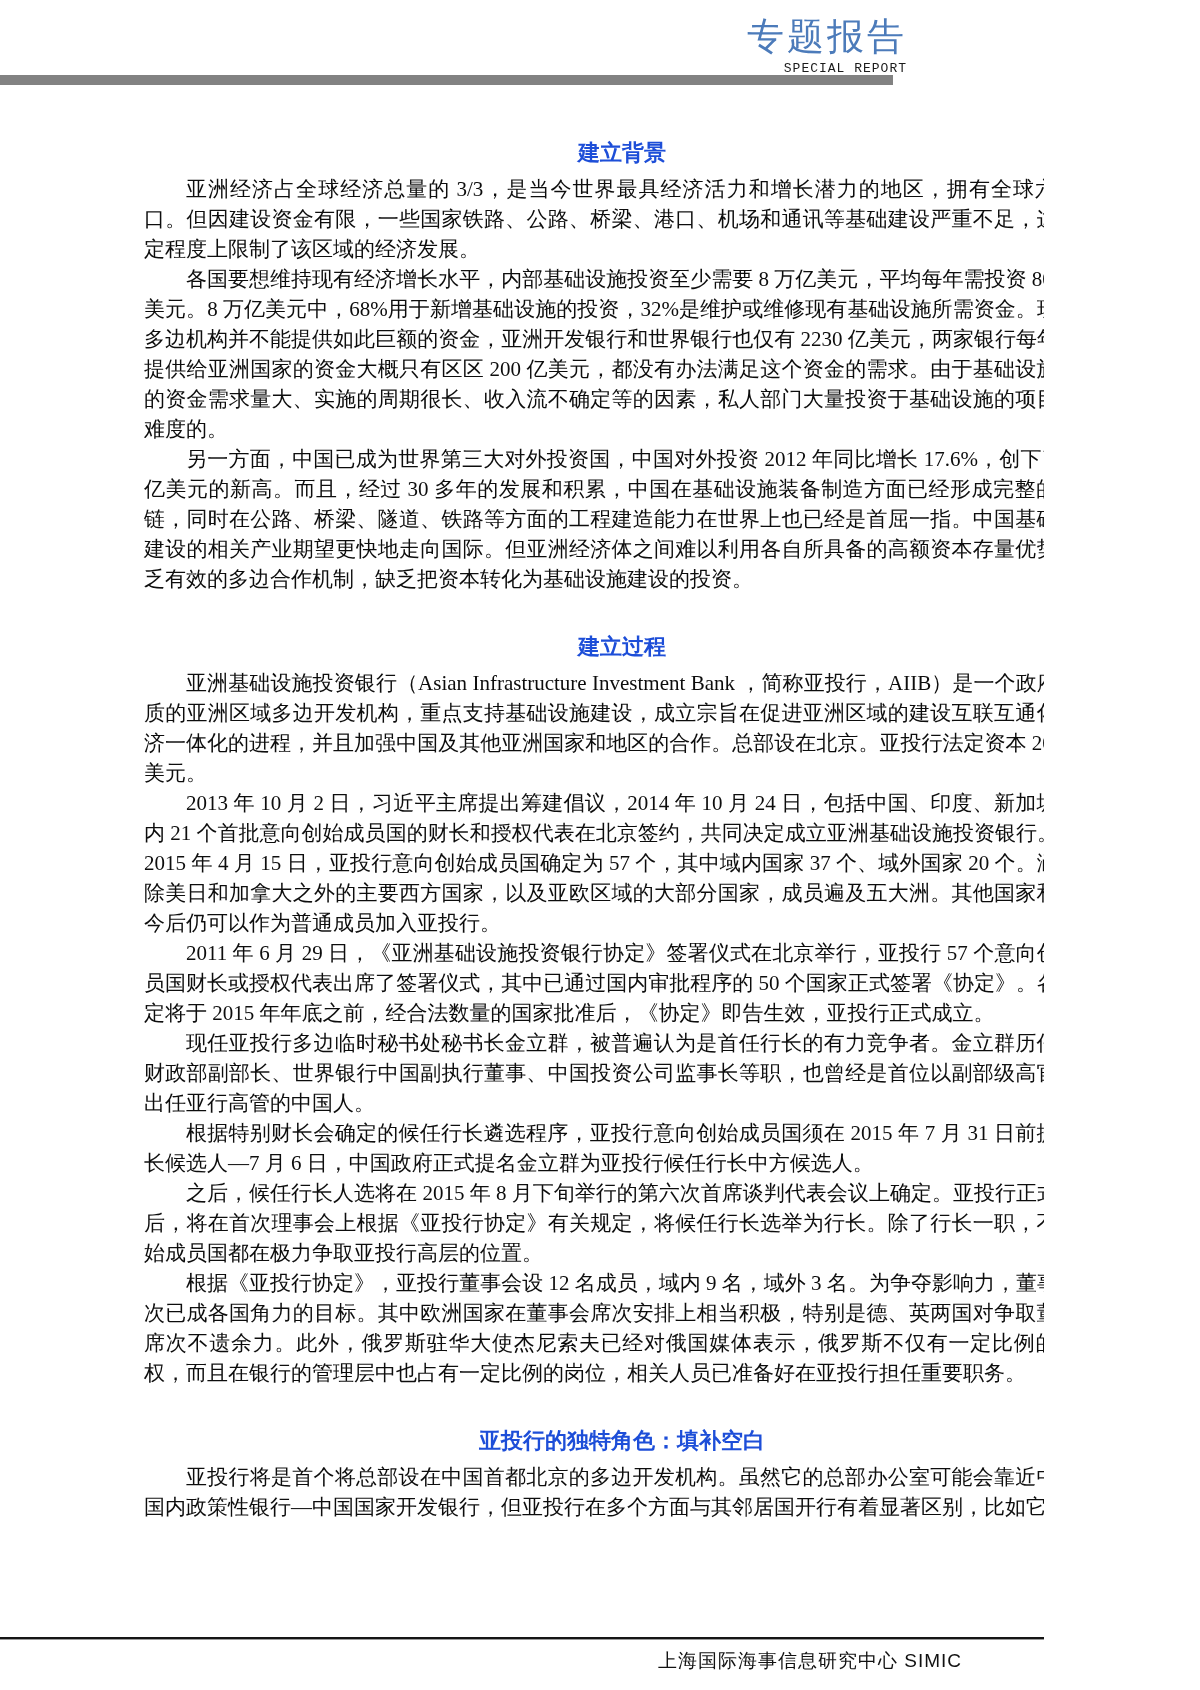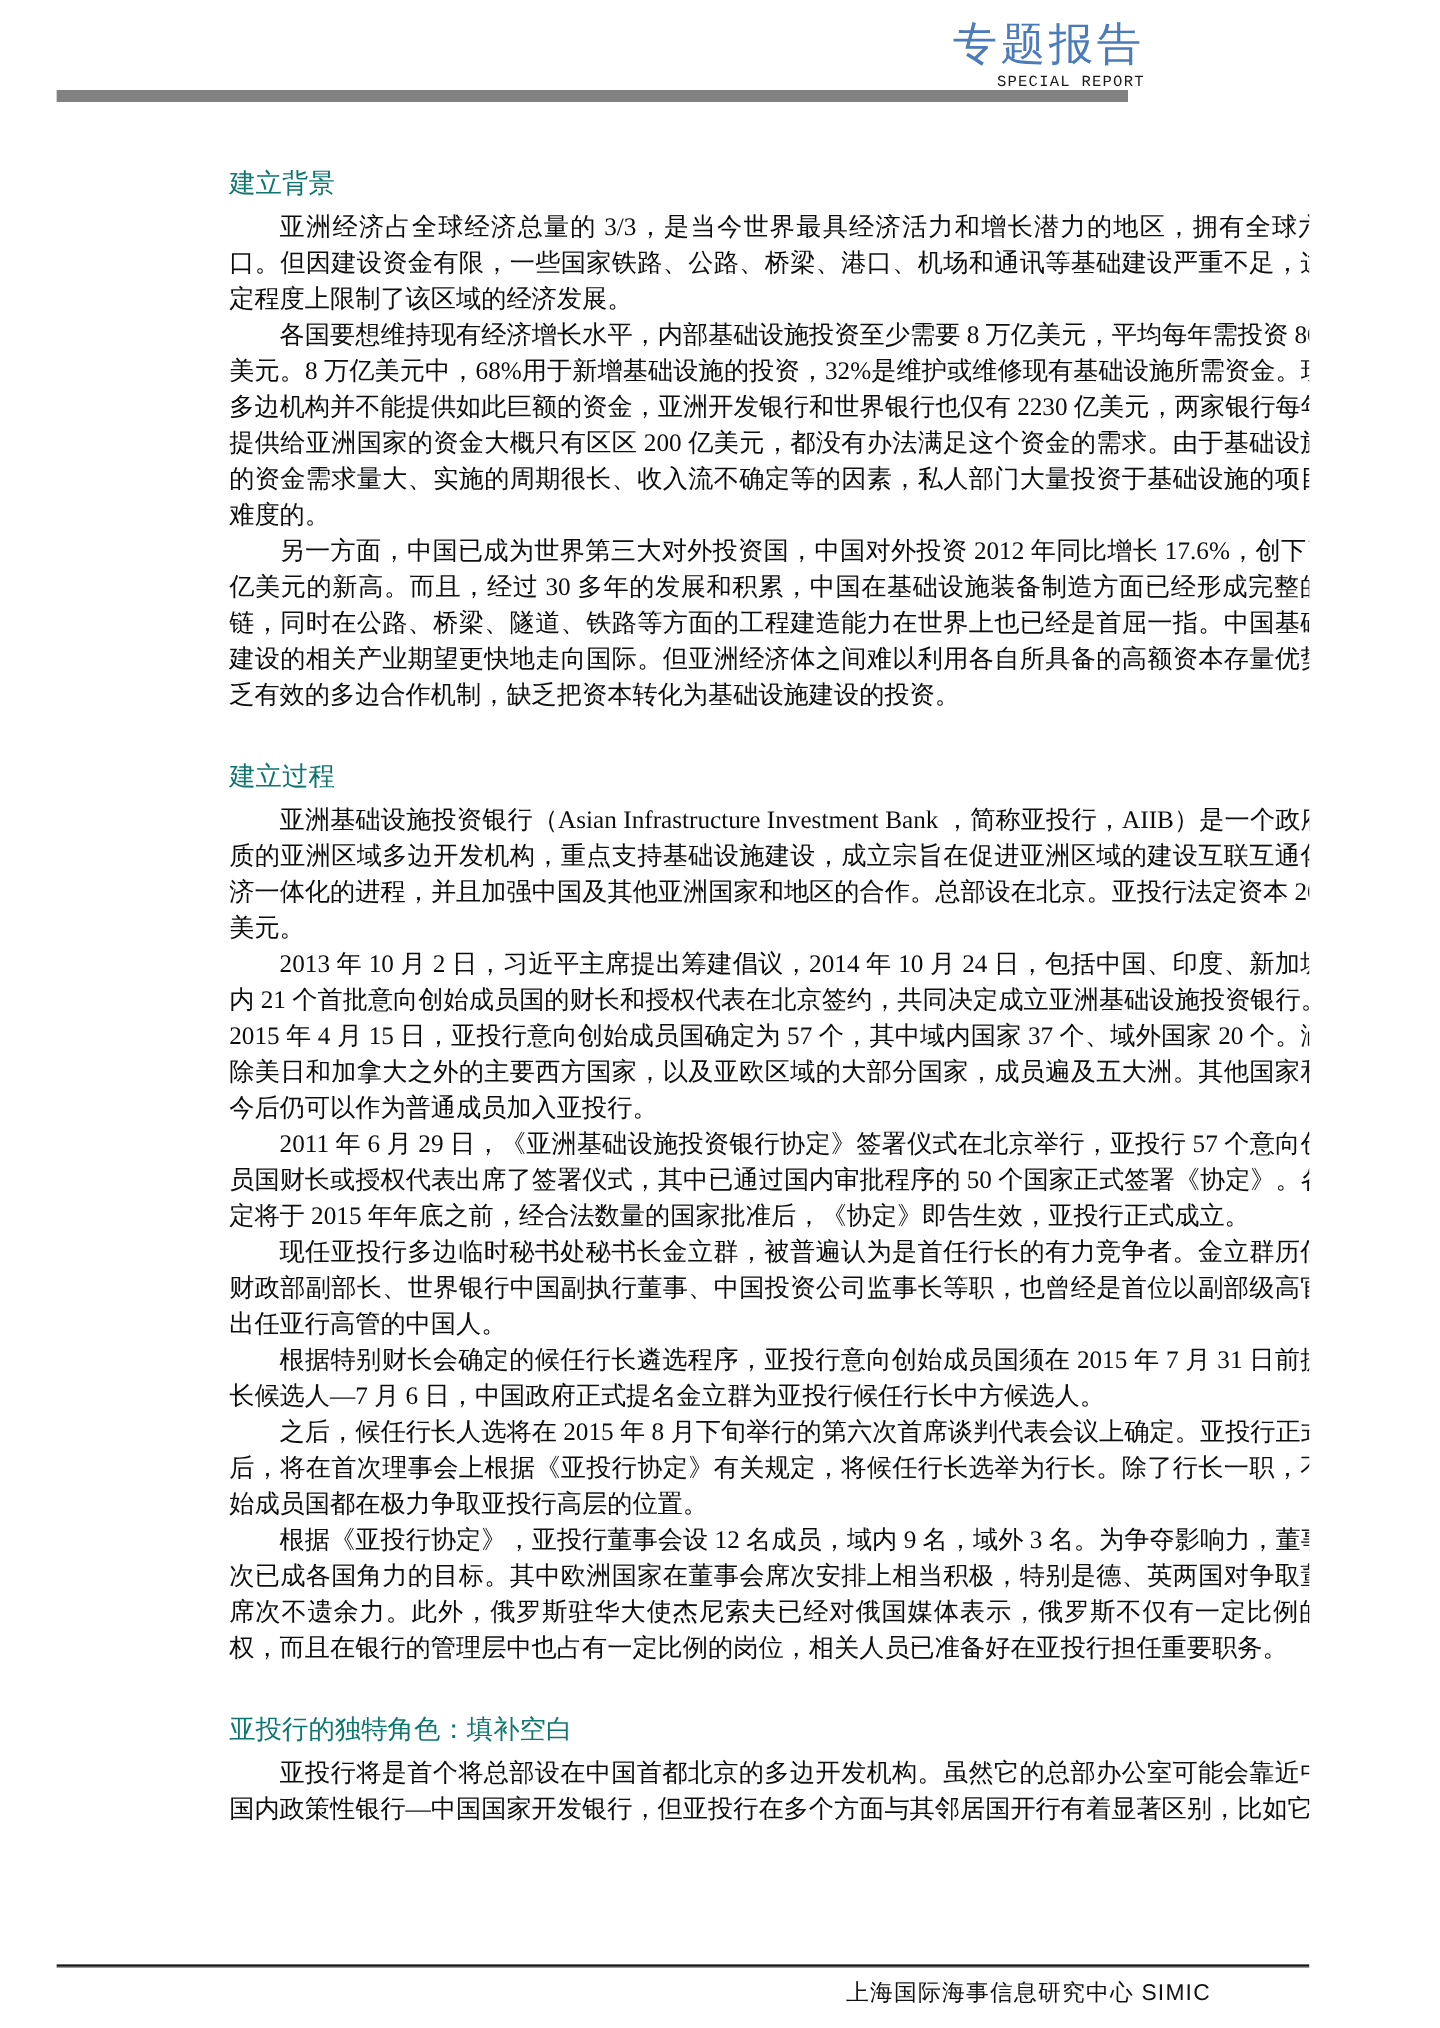--- a/index.html
+++ b/index.html
@@ -3,21 +3,20 @@
 <meta charset="utf-8">
 <style>
   html,body{margin:0;padding:0;background:#ffffff;}
   .page{
     position:relative;
     width:1044px;height:1690px;
     background:#ffffff;
     overflow:hidden;
     font-family:"Liberation Serif","DejaVu Serif",serif;
     color:#111;
-    margin-left:47px;
   }
   
   .header-bar{
     position:absolute;left:0;top:75px;width:893px;height:10px;
     background:#828282;
   }
   .header-titles{
     position:absolute;right:137px;top:16px;text-align:center;
   }
   .title-cn{
@@ -37,22 +36,22 @@
   }
   .page-num{
     font-family:"Liberation Serif","DejaVu Serif",serif;
     font-size:32px;color:#f5f7fb;
   }
   
   .content{
     position:absolute;left:144px;top:0;width:956px;
   }
   .sec-heading{
-    font-size:22px;line-height:30px;font-weight:normal;color:#0f766e;
-    text-align:left;margin:0 0 6px 0;
+    font-size:22px;line-height:30px;font-weight:bold;color:#1d4ed8;
+    text-align:center;margin:0 0 6px 0;
   }
   .sec-heading.h1{margin-top:138px;}
   .sec-heading.h2{margin-top:38px;}
   .sec-heading.h3{margin-top:38px;}
   .content p{
     margin:0;font-size:21px;line-height:30px;color:#0d0d0d;
     text-align:justify;text-indent:2em;
   }
   
   .footer-rule-dark{

